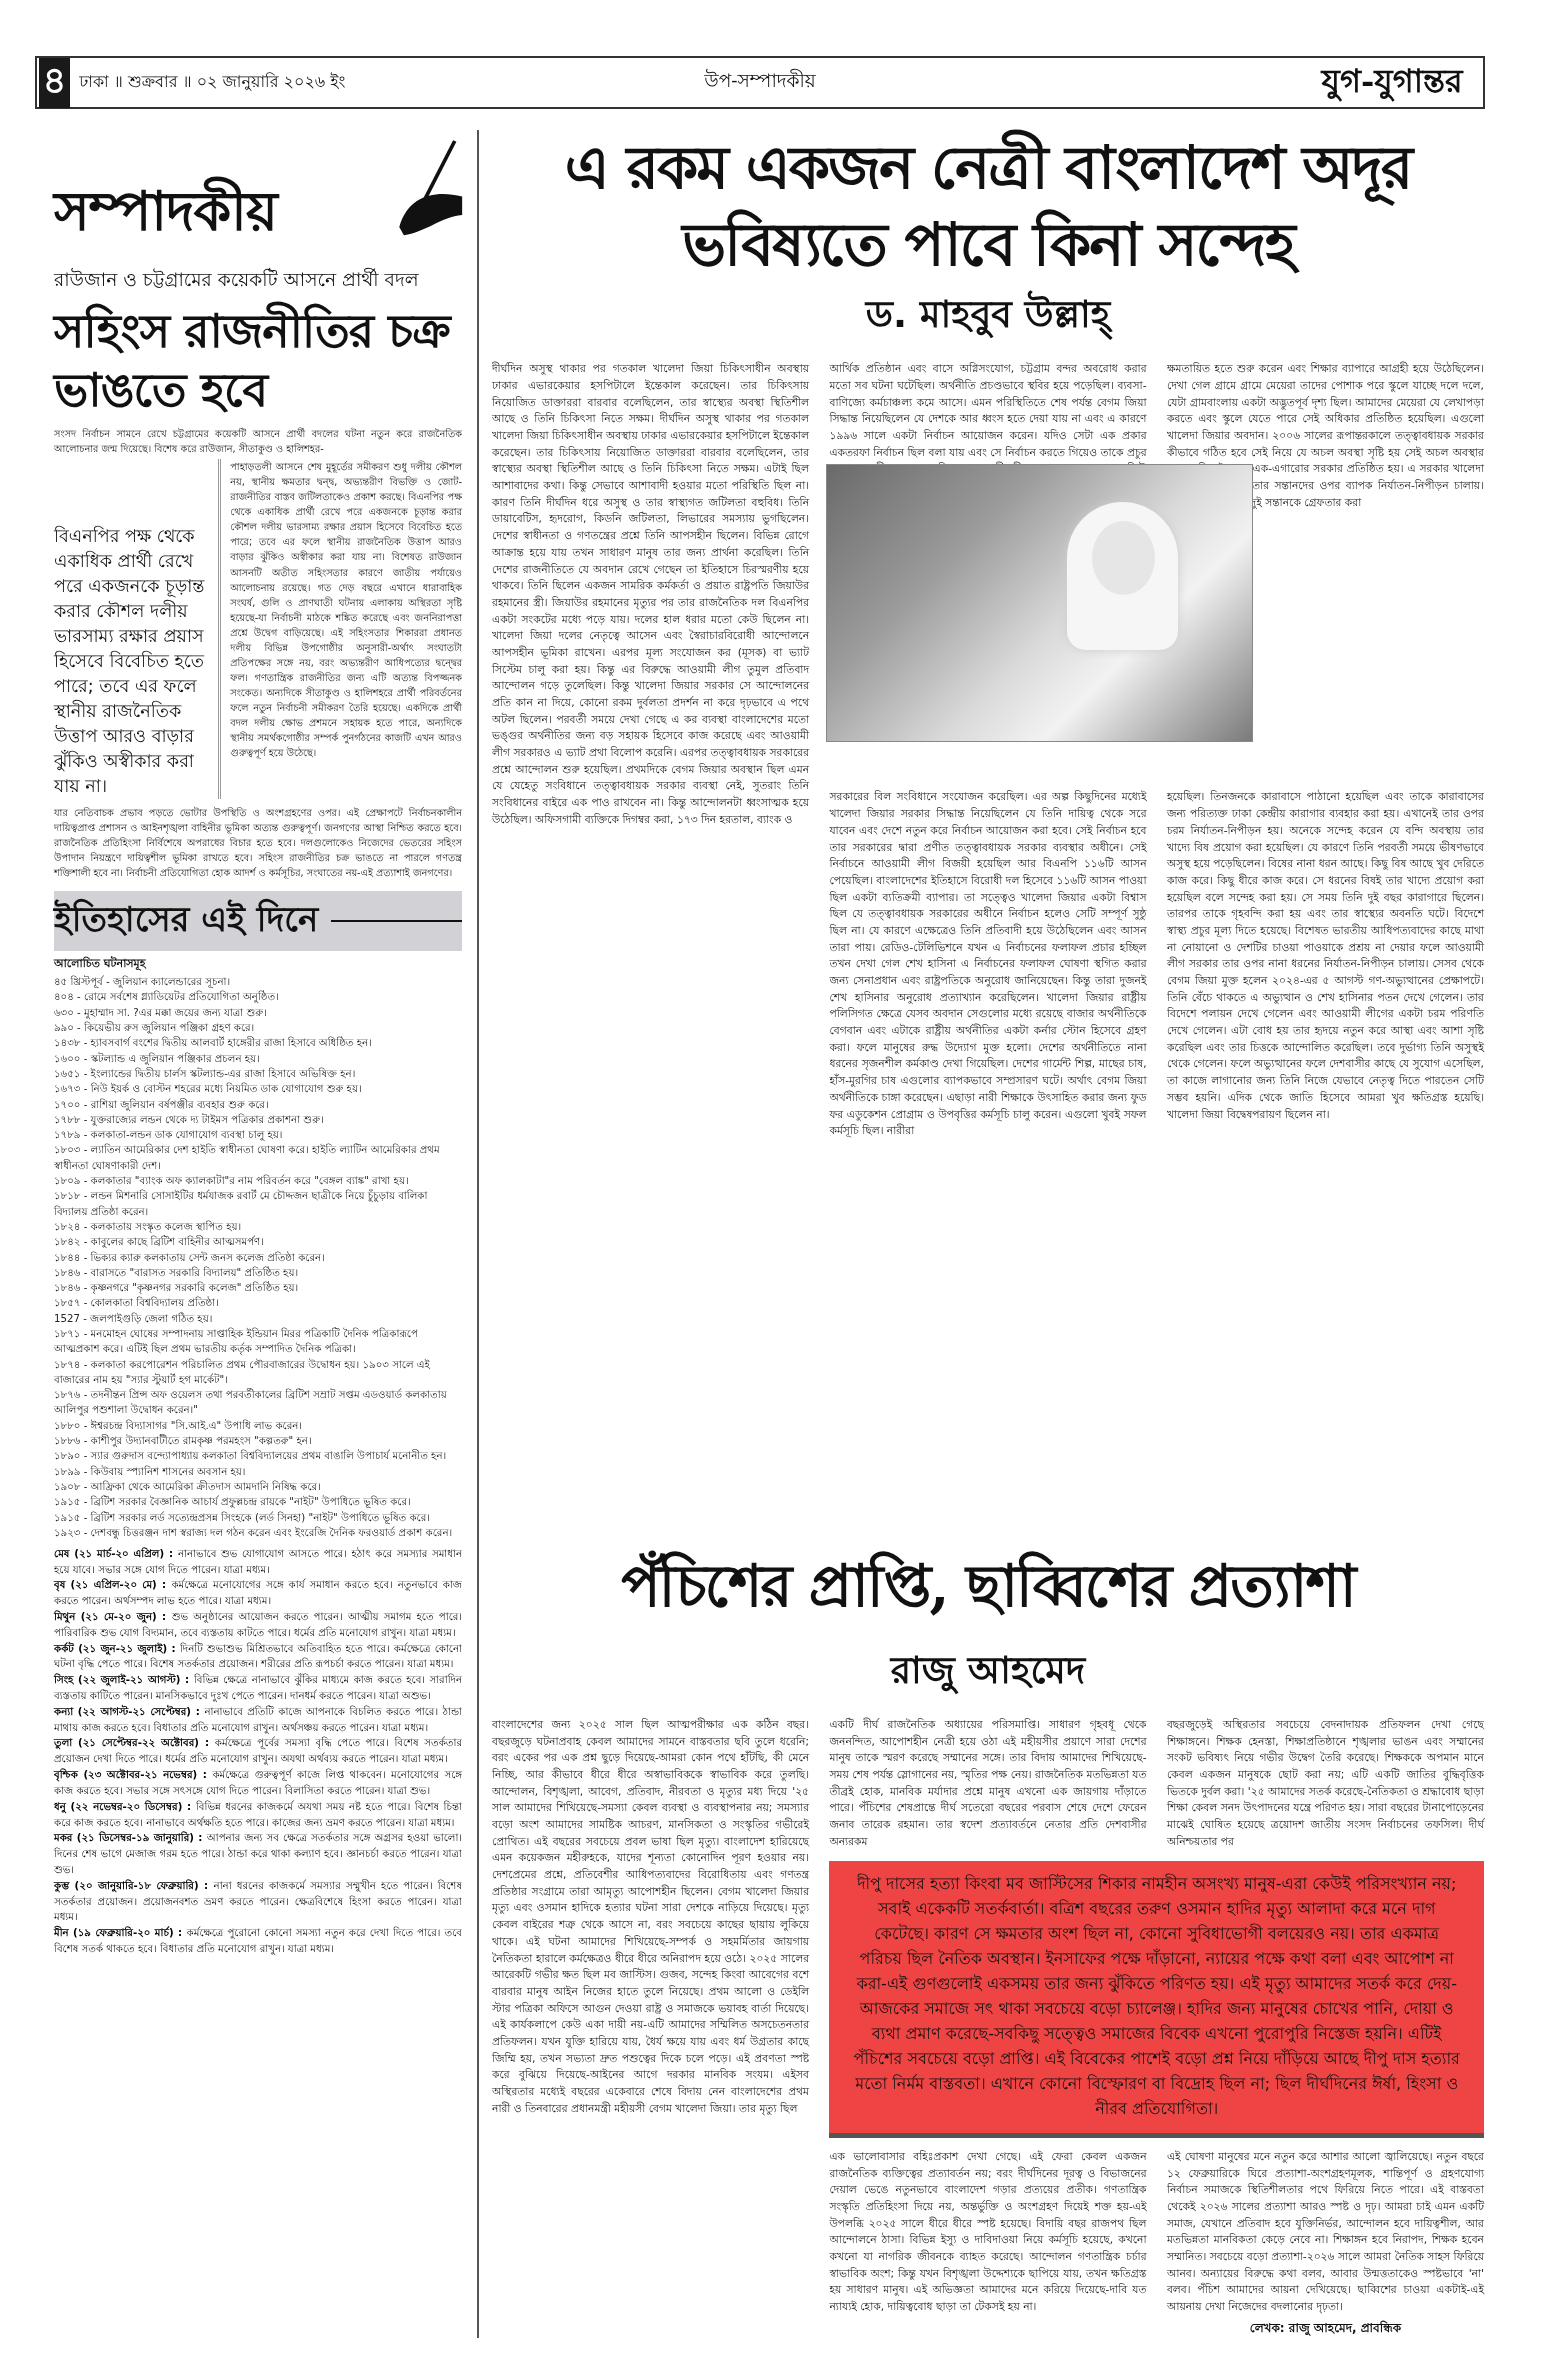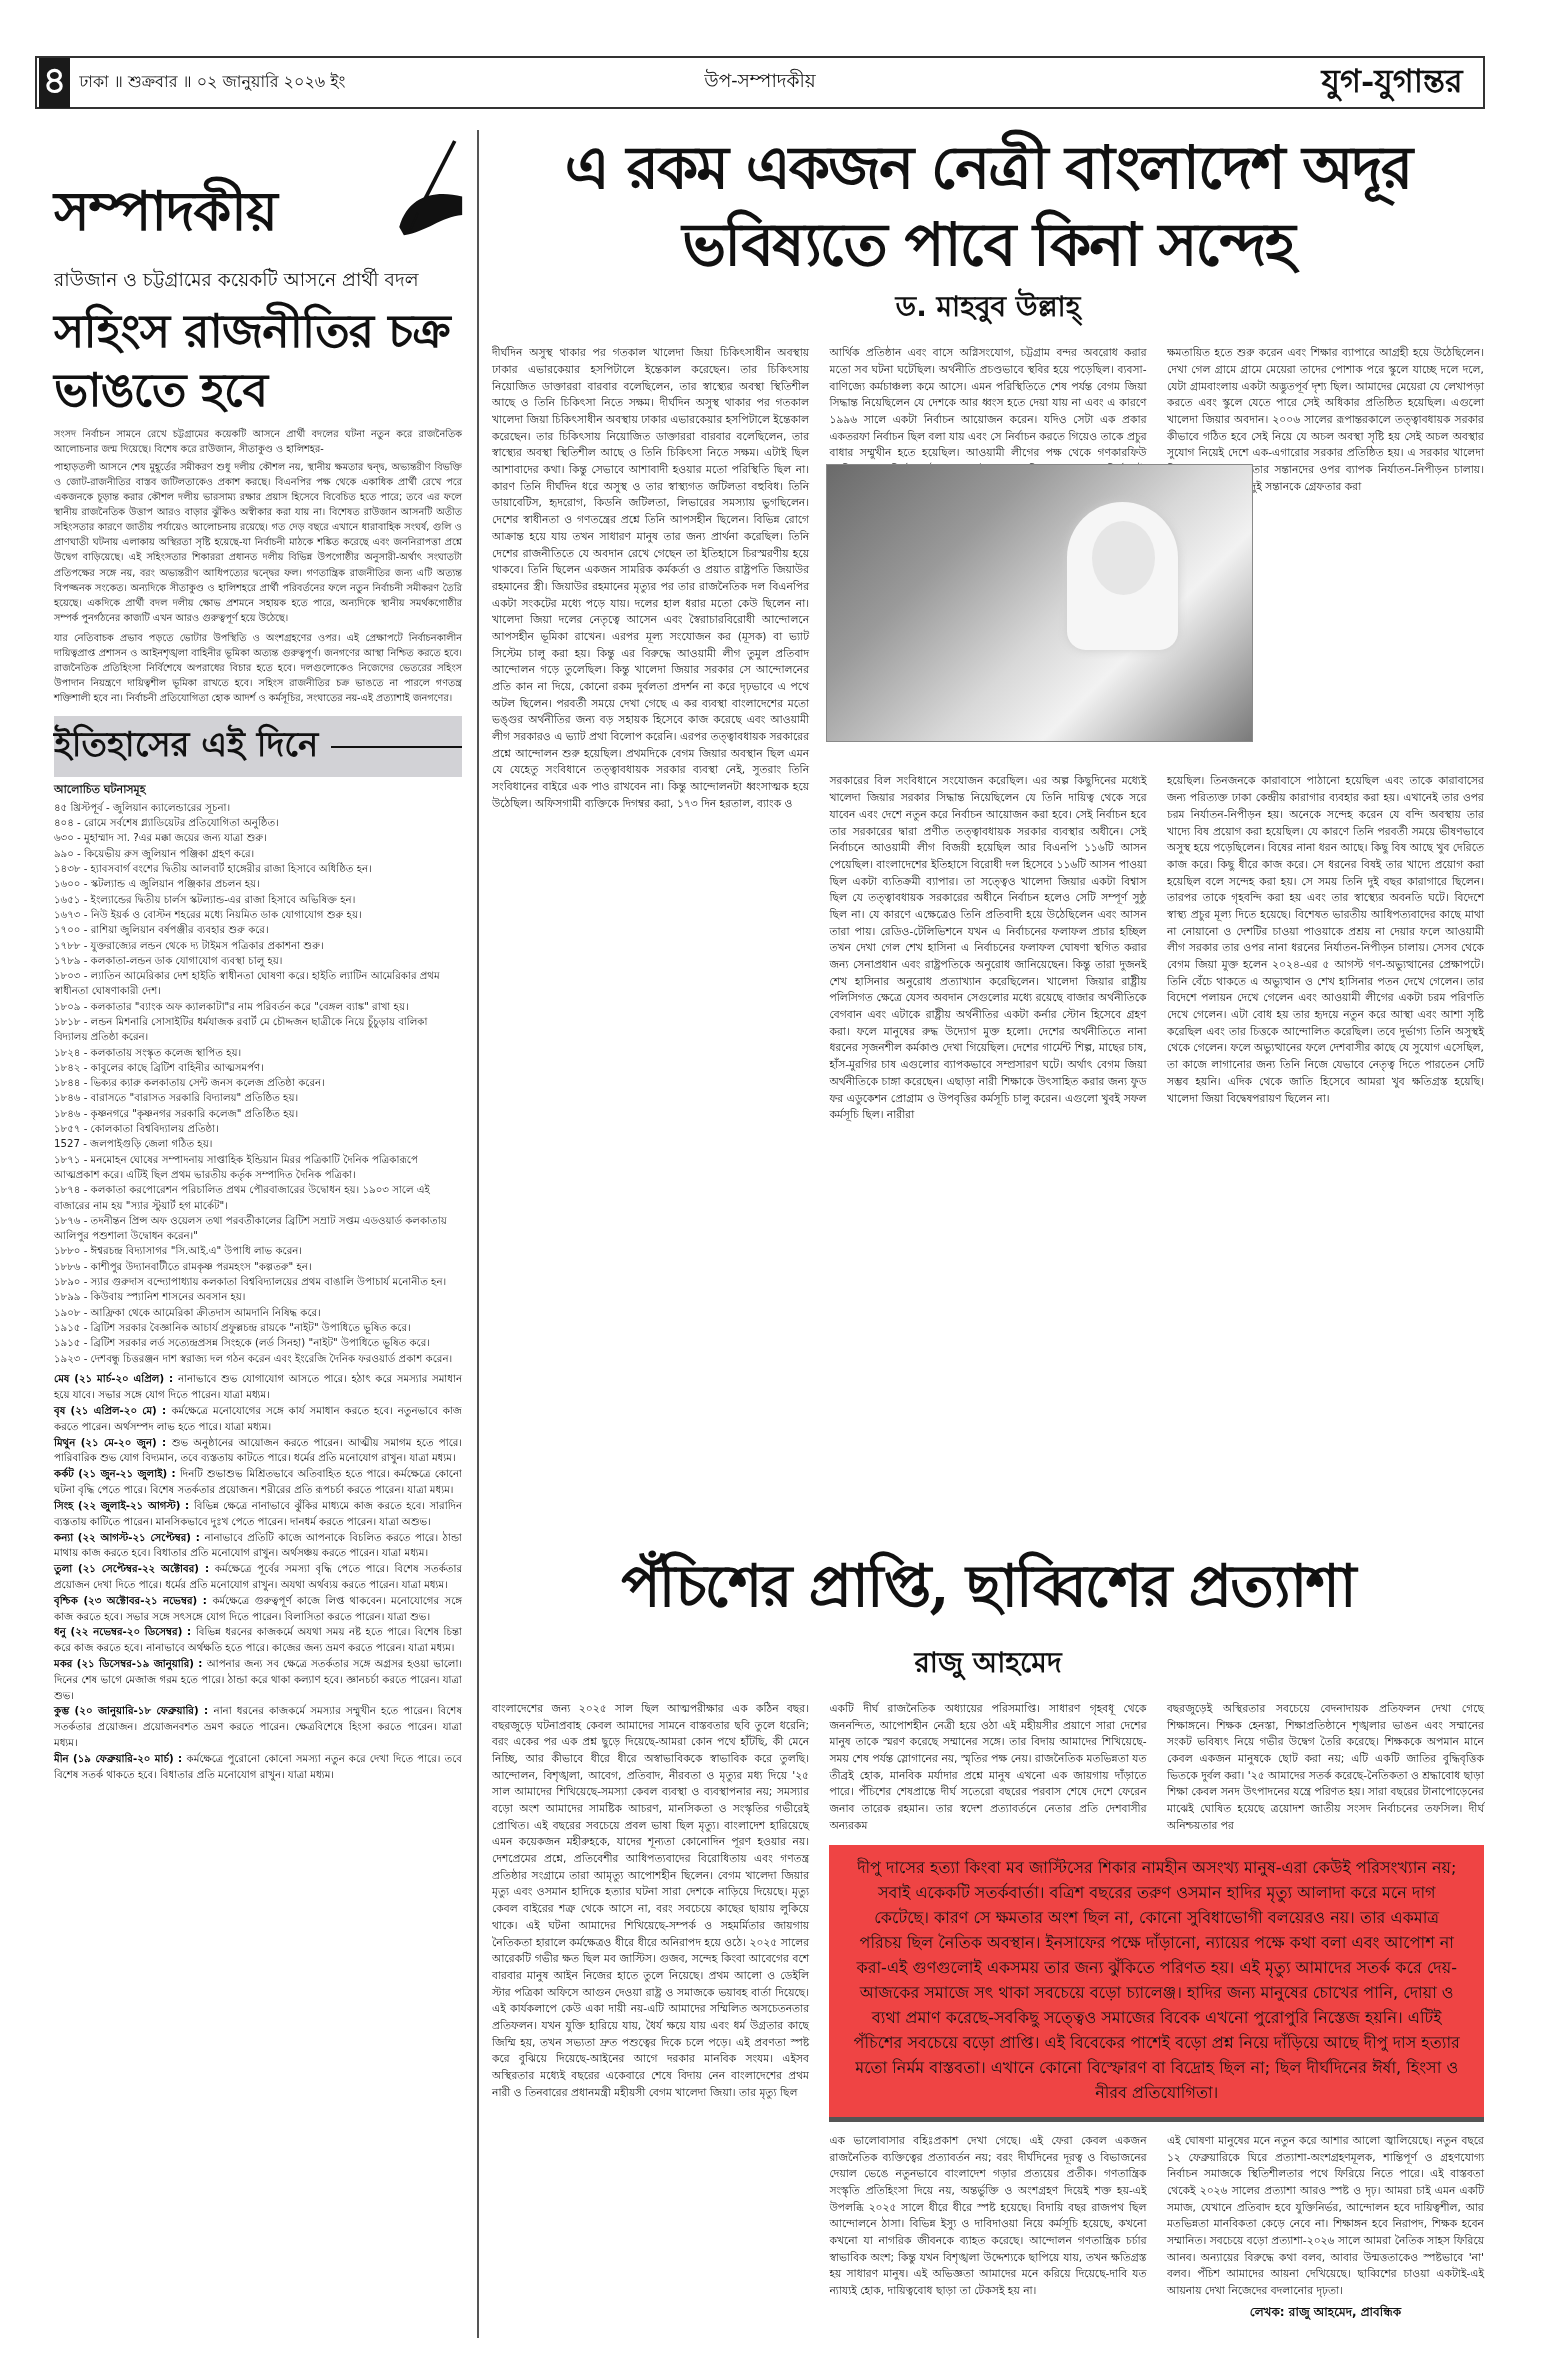--- a/index.html
+++ b/index.html
@@ -21,21 +21,21 @@
   .pullquote{width:167px;font-size:17.6px;line-height:1.42;padding-top:65px;border-right:3.7px double #999;padding-right:7.4px}
   .ed-split .ed-body{flex:1;margin-top:0}
   .box-title{background:#d2d2d6;font-size:34px;font-weight:bold;padding:1.9px 0;display:flex;align-items:center;gap:13px;margin-top:11px}
   .box-title .line{flex:1;height:1.9px;background:#111}
   .sub{font-size:11px;font-weight:bold;margin-top:3.7px}
   .hist-list{font-size:10.2px;line-height:1.5;color:#222}
   .rashi{font-size:10.2px;line-height:1.55;text-align:justify;margin-top:5.6px}
   .rashi b{font-weight:bold;color:#000}
   .right{position:absolute;left:492px;top:130px;width:992px}
   .headline{font-size:59px;font-weight:bold;text-align:center;line-height:1.3;font-family:"DejaVu Serif",serif;letter-spacing:-1.9px}
-  .byline{font-size:28px;text-align:center;font-weight:bold;margin-top:1.9px}
+  .byline{font-size:37px;text-align:center;font-weight:bold;margin-top:1.9px}
   .cols3{display:grid;grid-template-columns:repeat(3,1fr);gap:20.4px;margin-top:13px}
   .col{font-size:10.7px;line-height:1.56;text-align:justify;color:#222}
   .photo{position:absolute;left:826px;top:464px;width:427px;height:278px;background:linear-gradient(135deg,#6a6a6a 0%,#9a9a9a 30%,#d8d8d8 55%,#f2f2f2 70%,#7a7a7a 100%);border:0.9px solid #888}
   .photo .figure{position:absolute;right:74px;top:37px;width:111px;height:148px;border-radius:56px 56px 18.6px 18.6px;background:#f6f6f6;box-shadow:0 0 9.3px #ccc}
   .photo .face{position:absolute;right:97px;top:56px;width:63px;height:74px;border-radius:50%;background:#e6e6e6}
   .col-photo-spacer{height:278px}
   .headline2{font-size:58px;font-weight:bold;text-align:center;font-family:"DejaVu Serif",serif;letter-spacing:-1.9px;margin-top:0}
   .quote-box{background:#ef4444;border-bottom:5.6px solid #555;padding:11px 22px;font-size:16px;line-height:1.56;text-align:center;margin-top:11px}
   .signoff{text-align:center;font-weight:bold;font-size:12px;margin-top:3.7px}
   .a2{position:absolute;left:492px;top:1542px;width:992px}
@@ -58,20 +58,21 @@
     <svg class="pen" viewBox="0 0 80 110">
       <line x1="70" y1="2" x2="30" y2="80" stroke="#111" stroke-width="4"></line>
       <path d="M10 95 C20 60,50 55,78 62 L78 82 C55 84,40 100,15 104 Z" fill="#111"></path>
       <line x1="30" y1="80" x2="22" y2="98" stroke="#111" stroke-width="2"></line>
     </svg>
   </div>
   <div class="kicker">রাউজান ও চট্টগ্রামের কয়েকটি আসনে প্রার্থী বদল</div>
   <div class="ed-headline">সহিংস রাজনীতির চক্র ভাঙতে হবে</div>
   <div class="ed-body">সংসদ নির্বাচন সামনে রেখে চট্টগ্রামের কয়েকটি আসনে প্রার্থী বদলের ঘটনা নতুন করে রাজনৈতিক আলোচনার জন্ম দিয়েছে। বিশেষ করে রাউজান, সীতাকুণ্ড ও হালিশহর-</div>
   <div class="ed-split">
+    <div class="pullquote">বিএনপির পক্ষ থেকে একাধিক প্রার্থী রেখে পরে একজনকে চূড়ান্ত করার কৌশল দলীয় ভারসাম্য রক্ষার প্রয়াস হিসেবে বিবেচিত হতে পারে; তবে এর ফলে স্থানীয় রাজনৈতিক উত্তাপ আরও বাড়ার ঝুঁকিও অস্বীকার করা যায় না।</div>
     <div class="ed-body">পাহাড়তলী আসনে শেষ মুহূর্তের সমীকরণ শুধু দলীয় কৌশল নয়, স্থানীয় ক্ষমতার দ্বন্দ্ব, অভ্যন্তরীণ বিভক্তি ও জোট-রাজনীতির বাস্তব জটিলতাকেও প্রকাশ করছে। বিএনপির পক্ষ থেকে একাধিক প্রার্থী রেখে পরে একজনকে চূড়ান্ত করার কৌশল দলীয় ভারসাম্য রক্ষার প্রয়াস হিসেবে বিবেচিত হতে পারে; তবে এর ফলে স্থানীয় রাজনৈতিক উত্তাপ আরও বাড়ার ঝুঁকিও অস্বীকার করা যায় না। বিশেষত রাউজান আসনটি অতীত সহিংসতার কারণে জাতীয় পর্যায়েও আলোচনায় রয়েছে। গত দেড় বছরে এখানে ধারাবাহিক সংঘর্ষ, গুলি ও প্রাণঘাতী ঘটনায় এলাকায় অস্থিরতা সৃষ্টি হয়েছে-যা নির্বাচনী মাঠকে শঙ্কিত করেছে এবং জননিরাপত্তা প্রশ্নে উদ্বেগ বাড়িয়েছে। এই সহিংসতার শিকাররা প্রধানত দলীয় বিভিন্ন উপগোষ্ঠীর অনুসারী-অর্থাৎ সংঘাতটা প্রতিপক্ষের সঙ্গে নয়, বরং অভ্যন্তরীণ আধিপত্যের দ্বন্দ্বের ফল। গণতান্ত্রিক রাজনীতির জন্য এটি অত্যন্ত বিপজ্জনক সংকেত। অন্যদিকে সীতাকুণ্ড ও হালিশহরে প্রার্থী পরিবর্তনের ফলে নতুন নির্বাচনী সমীকরণ তৈরি হয়েছে। একদিকে প্রার্থী বদল দলীয় ক্ষোভ প্রশমনে সহায়ক হতে পারে, অন্যদিকে স্থানীয় সমর্থকগোষ্ঠীর সম্পর্ক পুনর্গঠনের কাজটি এখন আরও গুরুত্বপূর্ণ হয়ে উঠেছে।</div>
   </div>
   <div class="ed-body">যার নেতিবাচক প্রভাব পড়তে ভোটার উপস্থিতি ও অংশগ্রহণের ওপর। এই প্রেক্ষাপটে নির্বাচনকালীন দায়িত্বপ্রাপ্ত প্রশাসন ও আইনশৃঙ্খলা বাহিনীর ভূমিকা অত্যন্ত গুরুত্বপূর্ণ। জনগণের আস্থা নিশ্চিত করতে হবে। রাজনৈতিক প্রতিহিংসা নির্বিশেষে অপরাধের বিচার হতে হবে। দলগুলোকেও নিজেদের ভেতরের সহিংস উপাদান নিয়ন্ত্রণে দায়িত্বশীল ভূমিকা রাখতে হবে। সহিংস রাজনীতির চক্র ভাঙতে না পারলে গণতন্ত্র শক্তিশালী হবে না। নির্বাচনী প্রতিযোগিতা হোক আদর্শ ও কর্মসূচির, সংঘাতের নয়-এই প্রত্যাশাই জনগণের।</div>
 
   <div class="box-title">
     <span>ইতিহাসের এই দিনে</span>
       <span class="line"></span>
   </div>
   <div class="sub">আলোচিত ঘটনাসমূহ</div>
   <div class="hist-list" id="hist-list">

